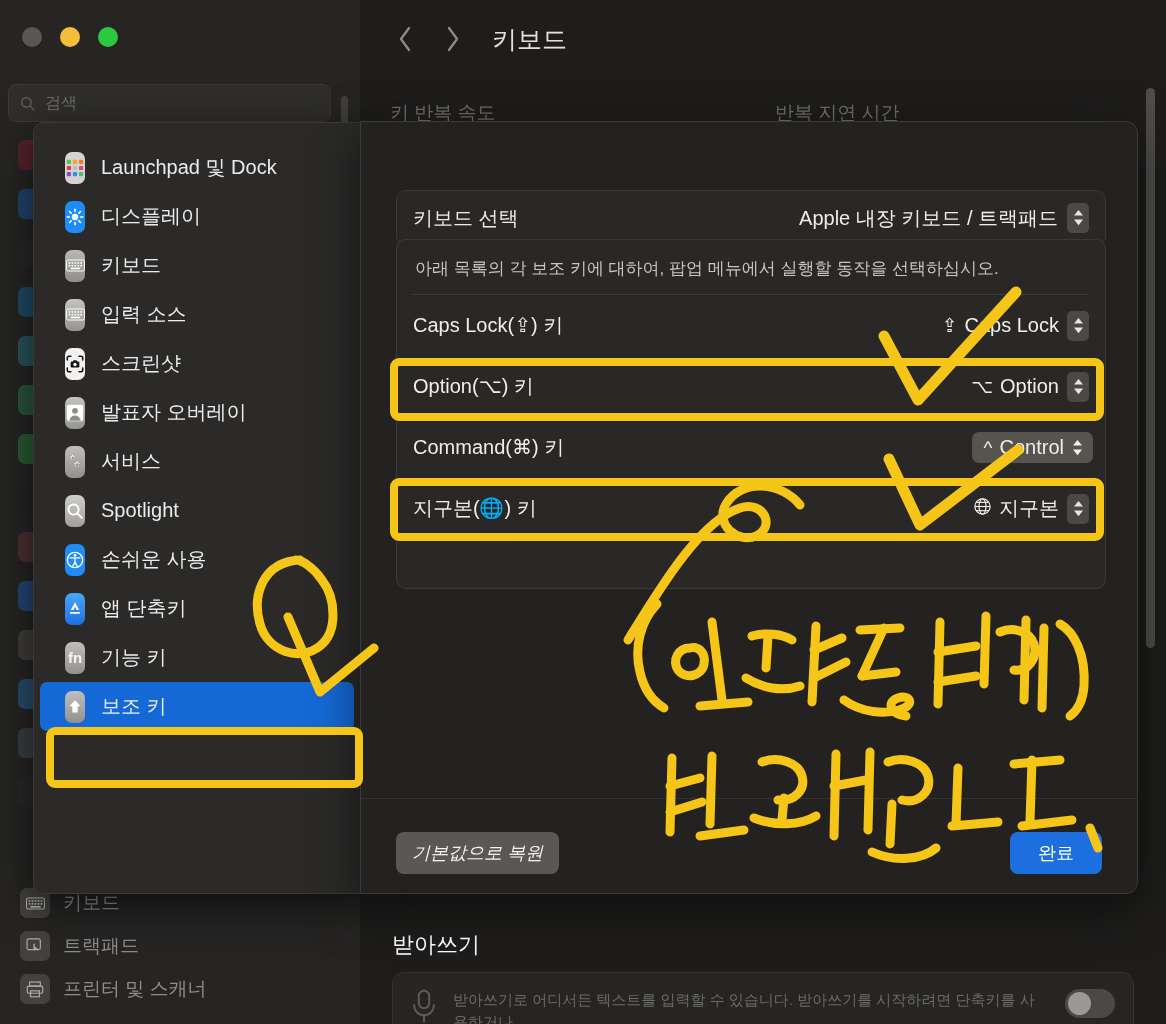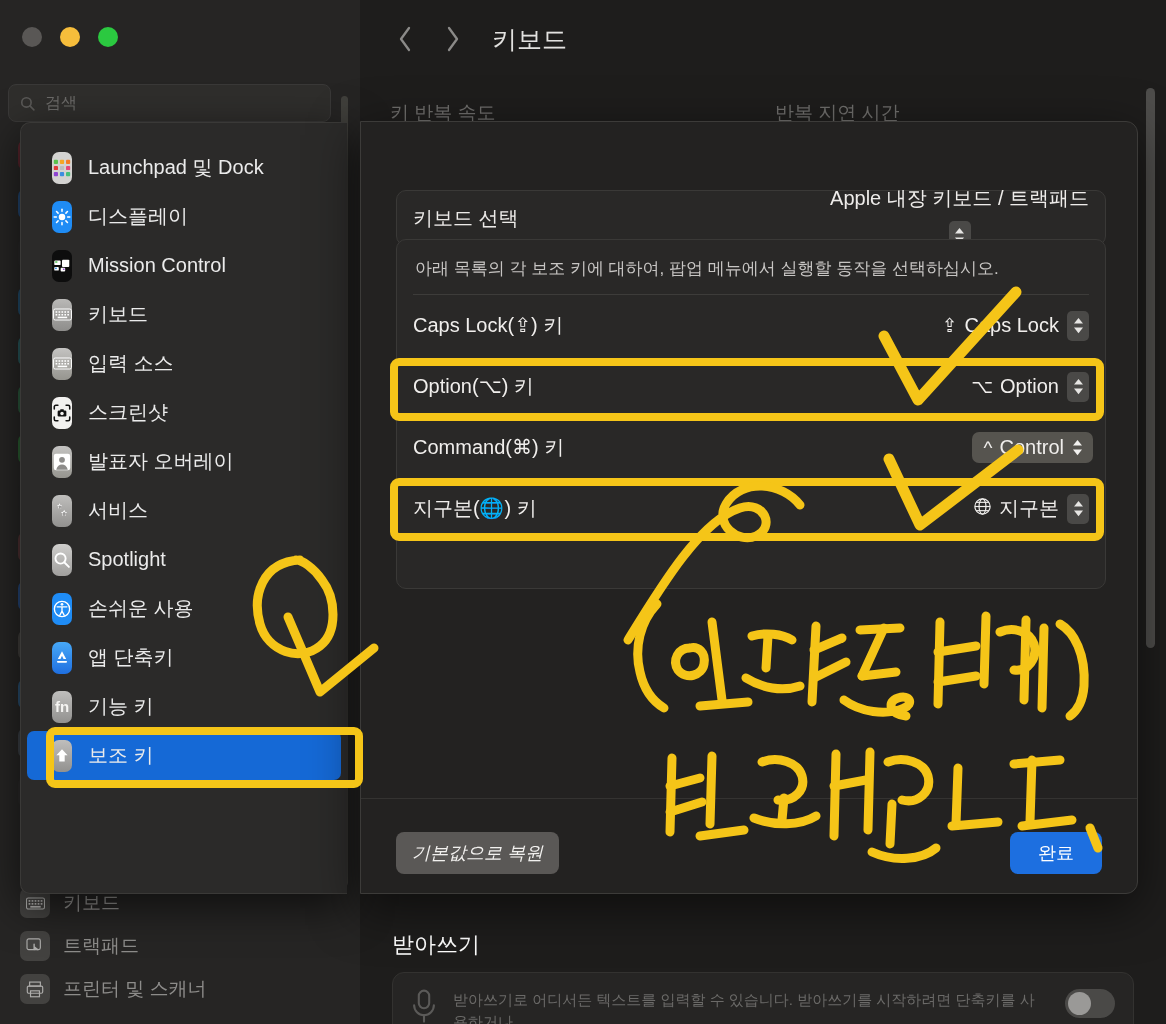--- a/index.html
+++ b/index.html
@@ -77,21 +77,21 @@
   }
   .mic{ width:26px; height:34px; opacity:.45; }
 
   .win-scroll2{
     position:absolute; left:1146px; top:88px; width:9px; height:560px;
     background:#4e4d4b; border-radius:5px;
   }
 
   
   .popover{
-    position:absolute; left:20px; top:122px; width:327px; height:772px;
+    position:absolute; left:33px; top:122px; width:327px; height:772px;
     background:#2b2a29; border-radius:10px 0 0 10px;
     box-shadow:0 12px 44px rgba(0,0,0,.62);
     padding-top:20px;
     border:1px solid #3a3937; border-right:none;
   }
   .pop-item{
     height:49px; display:flex; align-items:center; gap:16px;
     padding-left:25px; margin:0 6px; border-radius:7px;
   }
   .pop-item.sel{ background:#1569d6; }
@@ -108,21 +108,21 @@
     background:#232221; border:1px solid #3c3b39;
     border-radius:0 12px 12px 0;
     box-shadow:0 14px 50px rgba(0,0,0,.55);
   }
   .sheet-card{
     position:absolute; left:35px; width:710px;
     background:#292827; border:1px solid #3a3937; border-radius:10px;
   }
   .kb-select{ top:40px; height:56px; display:flex; align-items:center; padding:0 16px;margin-top:28px; }
   .kb-left{ color:#eceae8; font-size:20px; }
-  .kb-right{ margin-left:auto; display:flex; align-items:center; gap:9px;flex-direction:column; }
+  .kb-right{ margin-left:auto; display:flex; align-items:center; gap:9px; }
   .kb-val{ color:#eeecea; font-size:20px; }
 
   .stepper{
     width:22px; height:30px; border-radius:5px; background:#4a4947;
     display:flex; flex-direction:column; align-items:center; justify-content:center;
     gap:2px; flex:none;
   }
   .stepper svg{ display:block; }
 
   .mod-card{ top:117px; height:350px; }
@@ -308,34 +308,20 @@
             <line x1="17.2" y1="11" x2="19.6" y2="11"></line>
             <line x1="5" y1="5" x2="6.7" y2="6.7"></line>
             <line x1="15.3" y1="15.3" x2="17" y2="17"></line>
             <line x1="17" y1="5" x2="15.3" y2="6.7"></line>
             <line x1="6.7" y1="15.3" x2="5" y2="17"></line>
           </svg>
       </div>
       <span class="pop-lbl">디스플레이</span>
     </div>
 
-    <div class="pop-item">
-      <div class="pop-ico" style="background:#0d0d0d;">
-        <svg width="22" height="22" viewBox="0 0 22 22">
-            <rect x="2.5" y="5" width="7" height="5" rx="1" fill="#fff"></rect>
-            <rect x="3.5" y="5.8" width="2.4" height="1.6" fill="#4ec24e"></rect>
-            <rect x="11" y="4" width="8" height="8" rx="1" fill="#fff"></rect>
-            <rect x="2.5" y="12" width="5" height="4" rx="1" fill="#fff"></rect>
-            <rect x="3.3" y="12.8" width="2" height="1.6" fill="#3b8ee0"></rect>
-            <rect x="9.5" y="13" width="5" height="4" rx="1" fill="#fff"></rect>
-            <rect x="12" y="13.8" width="1.8" height="1.6" fill="#a04ed0"></rect>
-          </svg>
-      </div>
-      <span class="pop-lbl">Mission Control</span>
-    </div>
 
     <div class="pop-item">
       <div class="pop-ico" style="background:linear-gradient(180deg,#b9b8b6,#8e8d8b);">
         <svg width="19" height="13" viewBox="0 0 22 14">
             <rect x="0.6" y="0.6" width="20.8" height="12.8" rx="2" fill="none" stroke="#fff" stroke-width="1.1"></rect>
             <g fill="#fff">
               <rect x="3" y="3.2" width="1.9" height="1.8"></rect>
               <rect x="6.4" y="3.2" width="1.9" height="1.8"></rect>
               <rect x="9.8" y="3.2" width="1.9" height="1.8"></rect>
               <rect x="13.2" y="3.2" width="1.9" height="1.8"></rect>

